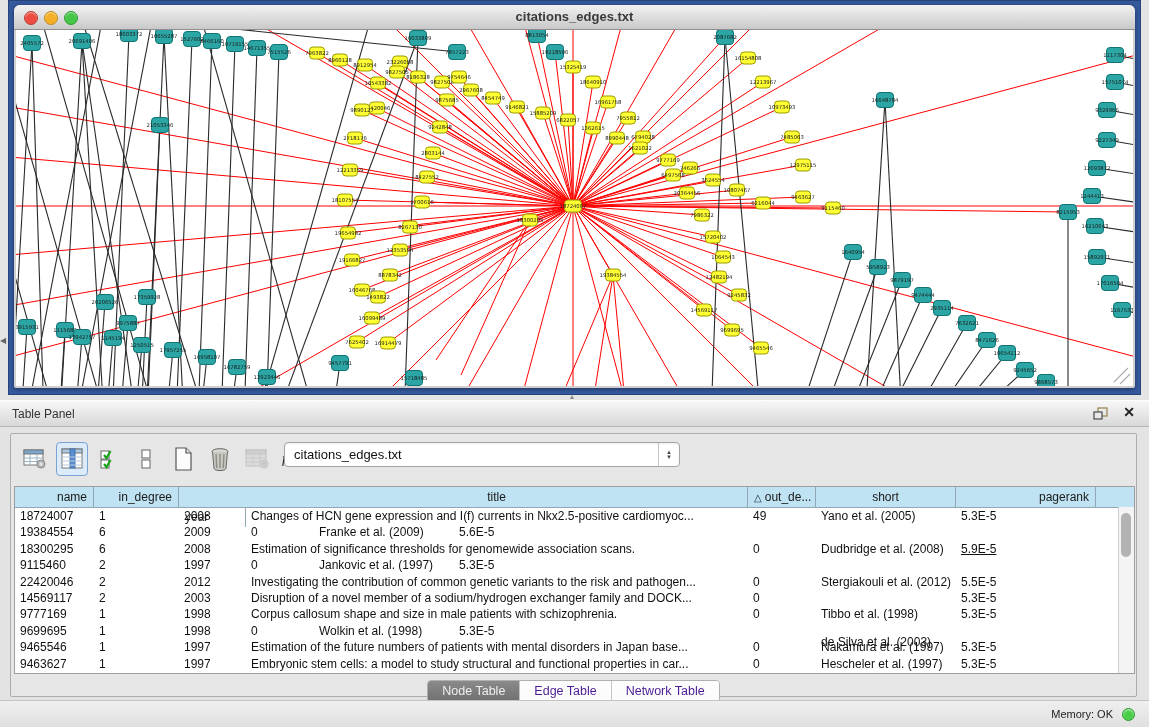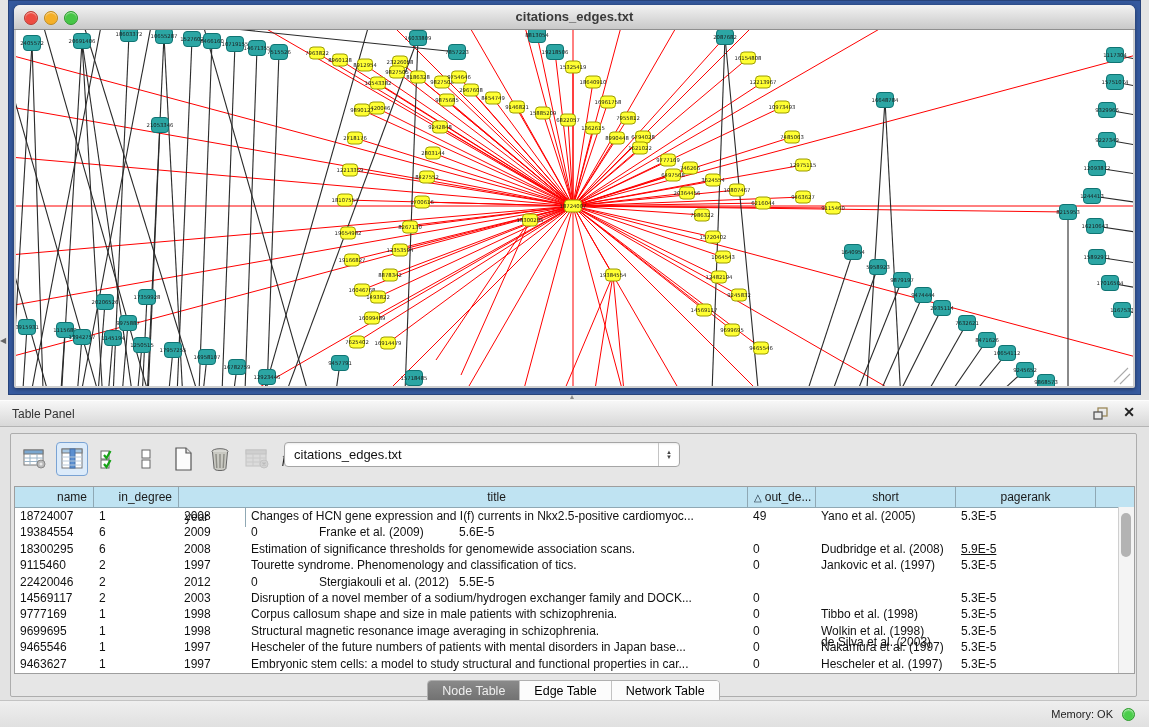--- a/index.html
+++ b/index.html
@@ -63,21 +63,21 @@
   .sort-glyph{font-size:10px;margin-right:3px;color:#123;}
   .trow{display:flex;height:16.4px;}
   .td{height:16.4px;line-height:16.2px;font-size:12px;color:#111;box-sizing:border-box;
       padding:0 5px;white-space:nowrap;overflow:hidden;}
   .vscroll{position:absolute;right:0;top:20px;bottom:0;width:15px;background:#f4f4f4;border-left:1px solid #cfcfcf;}
   .vthumb{position:absolute;left:2px;top:6px;width:10px;height:44px;background:#b3b3b3;border-radius:6px;}
 
   
   .tabs{position:absolute;left:0;right:0;top:246px;height:22px;display:flex;justify-content:center;}
   .seg{display:flex;height:21px;border:1px solid #b0b0b0;border-radius:4px;overflow:hidden;background:#fcfcfc;}
-  .seg-btn{height:21px;line-height:21px;padding:0 14px;font-size:12.5px;color:#000000;background:#fcfcfc;
+  .seg-btn{height:21px;line-height:21px;padding:0 14px;font-size:12.5px;color:#4c1d95;background:#fcfcfc;
            border-right:1px solid #c3c3c3;cursor:pointer;}
   .seg-btn:last-child{border-right:none;}
   .seg-btn.active{background:linear-gradient(#8a8a8a,#6f6f6f);color:#efefef;}
 
   
   .statusbar{position:absolute;left:0;top:700px;width:1149px;height:27px;
              background:linear-gradient(#efefef,#e0e0e0);border-top:1px solid #c3c3c3;box-sizing:border-box;}
   .mem-label{position:absolute;right:36px;top:0;height:26px;line-height:26px;font-size:11px;color:#222;}
   .mem-dot{position:absolute;right:14px;top:7px;width:13px;height:13px;border-radius:50%;
            background:#4ace4a;border:1px solid #2e9a2e;box-sizing:border-box;
@@ -839,21 +839,21 @@
       </div>
 
       <div class="tbl">
         <div class="thead" id="thead">
             <div class="th" style="width: 79px; text-align: right;">name</div>
             <div class="th" style="width: 85px; text-align: right;">in_degree</div>
             <div class="th" style="width: 67px; text-align: left; margin-top: 20px;">year</div>
             <div class="th" style="width: 502px; text-align: center;">title</div>
             <div class="th" style="width: 68px; text-align: left;"><span class="sort-glyph">△</span>out_de...</div>
             <div class="th" style="width: 140px; text-align: center;">short</div>
-            <div class="th" style="width: 140px; text-align: center;">pagerank</div>
+            <div class="th" style="width: 140px; text-align: right;">pagerank</div>
             <div class="th" style="flex: 1 1 0%; border-right: none;"></div>
           </div>
         <div id="tbody">
             <div class="trow">
               <div class="td" style="width: 79px;">18724007</div>
               <div class="td" style="width: 85px;">1</div>
               <div class="td" style="width: 67px;">2008</div>
               <div class="td" style="width: 502px;">Changes of HCN gene expression and I(f) currents in Nkx2.5-positive cardiomyoc...</div>
               <div class="td" style="width: 68px;">49</div>
               <div class="td" style="width: 140px;">Yano et al. (2005)</div>
@@ -873,29 +873,29 @@
               <div class="td" style="width: 67px;">2008</div>
               <div class="td" style="width: 502px;">Estimation of significance thresholds for genomewide association scans.</div>
               <div class="td" style="width: 68px;">0</div>
               <div class="td" style="width: 140px;">Dudbridge et al. (2008)</div>
               <div class="td" style="width: 140px; text-decoration: underline;">5.9E-5</div>
             </div>
             <div class="trow">
               <div class="td" style="width: 79px;">9115460</div>
               <div class="td" style="width: 85px;">2</div>
               <div class="td" style="width: 67px;">1997</div>
-              <div class="td" style="width: 502px;">Tourette syndrome. Phenomenology and classification of tics.</div>
               <div class="td" style="width: 68px;">0</div>
               <div class="td" style="width: 140px;">Jankovic et al. (1997)</div>
               <div class="td" style="width: 140px;">5.3E-5</div>
             </div>
             <div class="trow">
               <div class="td" style="width: 79px;">22420046</div>
               <div class="td" style="width: 85px;">2</div>
               <div class="td" style="width: 67px;">2012</div>
+              <div class="td" style="width: 502px;">Investigating the contribution of common genetic variants to the risk and pathogen...</div>
               <div class="td" style="width: 68px;">0</div>
               <div class="td" style="width: 140px;">Stergiakouli et al. (2012)</div>
               <div class="td" style="width: 140px;">5.5E-5</div>
             </div>
             <div class="trow">
               <div class="td" style="width: 79px;">14569117</div>
               <div class="td" style="width: 85px;">2</div>
               <div class="td" style="width: 67px;">2003</div>
               <div class="td" style="width: 502px;">Disruption of a novel member of a sodium/hydrogen exchanger family and DOCK...</div>
               <div class="td" style="width: 68px;">0</div>
@@ -908,30 +908,29 @@
               <div class="td" style="width: 67px;">1998</div>
               <div class="td" style="width: 502px;">Corpus callosum shape and size in male patients with schizophrenia.</div>
               <div class="td" style="width: 68px;">0</div>
               <div class="td" style="width: 140px;">Tibbo et al. (1998)</div>
               <div class="td" style="width: 140px;">5.3E-5</div>
             </div>
             <div class="trow">
               <div class="td" style="width: 79px;">9699695</div>
               <div class="td" style="width: 85px;">1</div>
               <div class="td" style="width: 67px;">1998</div>
-              <div class="td" style="width: 502px;">Structural magnetic resonance image averaging in schizophrenia.</div>
               <div class="td" style="width: 68px;">0</div>
               <div class="td" style="width: 140px;">Wolkin et al. (1998)</div>
               <div class="td" style="width: 140px;">5.3E-5</div>
             </div>
             <div class="trow">
               <div class="td" style="width: 79px;">9465546</div>
               <div class="td" style="width: 85px;">1</div>
               <div class="td" style="width: 67px;">1997</div>
-              <div class="td" style="width: 502px;">Hescheler of the future numbers of patients with mental disorders in Japan base...</div>
+              <div class="td" style="width: 502px;">Estimation of the future numbers of patients with mental disorders in Japan base...</div>
               <div class="td" style="width: 68px;">0</div>
               <div class="td" style="width: 140px;">Nakamura et al. (1997)</div>
               <div class="td" style="width: 140px;">5.3E-5</div>
             </div>
             <div class="trow">
               <div class="td" style="width: 79px;">9463627</div>
               <div class="td" style="width: 85px;">1</div>
               <div class="td" style="width: 67px;">1997</div>
               <div class="td" style="width: 502px;">Embryonic stem cells: a model to study structural and functional properties in car...</div>
               <div class="td" style="width: 68px;">0</div>

